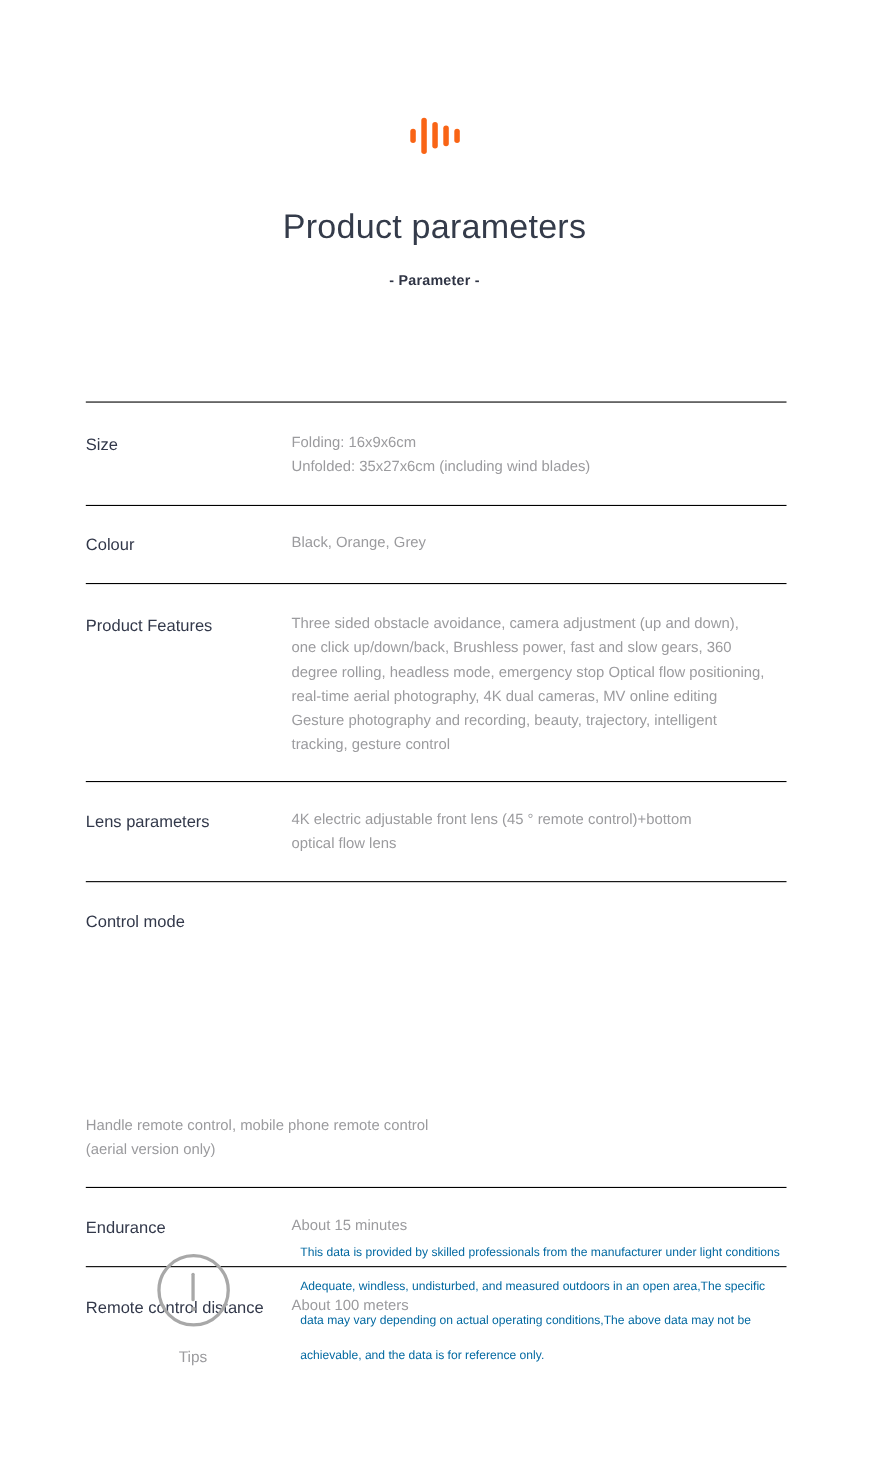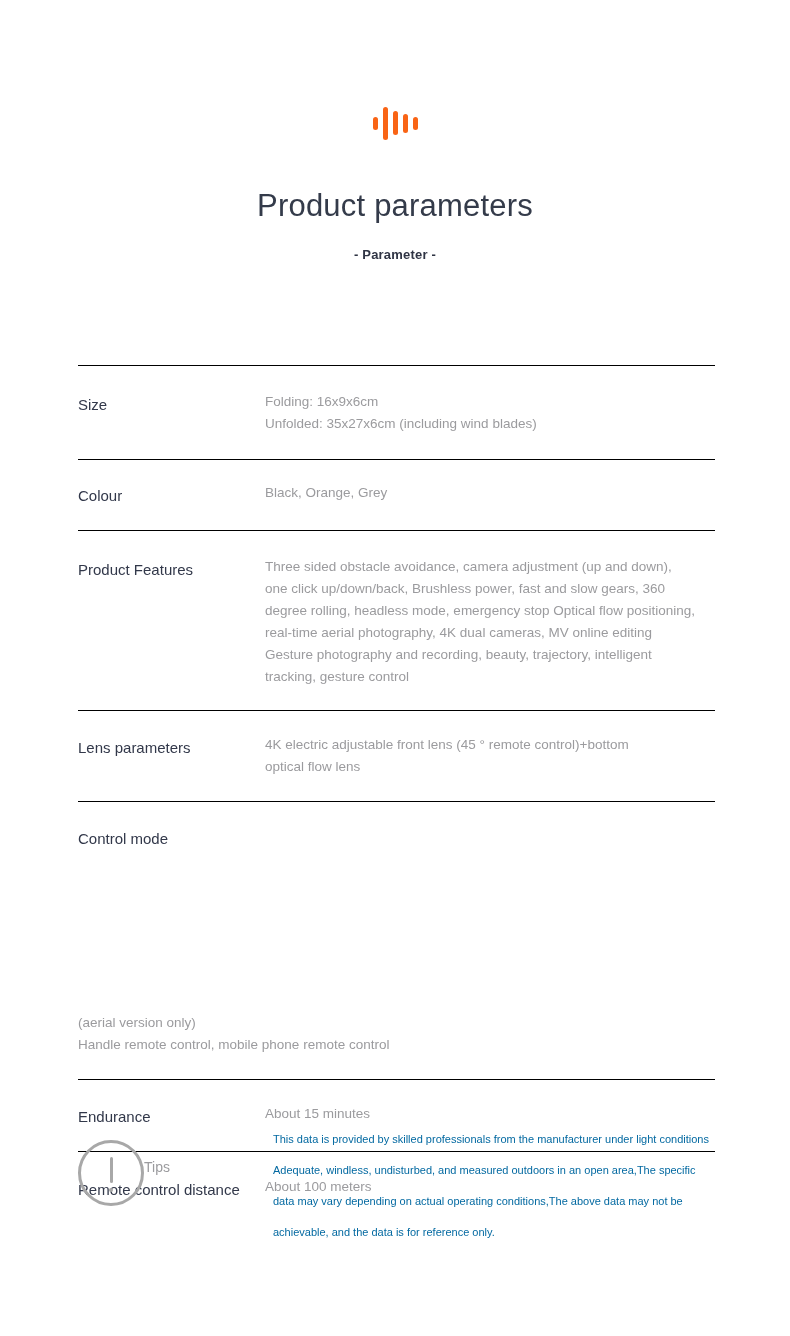--- a/index.html
+++ b/index.html
@@ -136,22 +136,22 @@
     left: 78px;
     width: 637px;
     display: flex;
     align-items: flex-start;
   }
   .tips-icon-col {
     width: 195px;
     flex: 0 0 195px;
     padding-top: 22px;
     display: flex;
-    flex-direction: row;
-    align-items: flex-start;
+    flex-direction: column;
+    align-items: center;
   }
   .tips-circle {
     width: 66px;
     height: 66px;
     border: 3px solid #a8a8a8;
     border-radius: 50%;
     position: relative;
     box-sizing: border-box;
   }
   .tips-circle .bang-stem {
@@ -241,22 +241,22 @@
       <div class="spec-value">
         <span class="vline">4K electric adjustable front lens (45 ° remote control)+bottom</span>
         <span class="vline">optical flow lens</span>
       </div>
     </div>
 
 
     <div class="spec-row r-control">
       <div class="spec-label">Control mode</div>
       <div class="spec-value">
+        <span class="vline">Handle remote control, mobile phone remote control</span>
         <span class="vline">(aerial version only)</span>
-        <span class="vline">Handle remote control, mobile phone remote control</span>
       </div>
     </div>
 
     <div class="spec-row r-endurance">
       <div class="spec-label">Endurance</div>
       <div class="spec-value">
         <span class="vline">About 15 minutes</span>
       </div>
     </div>
 

